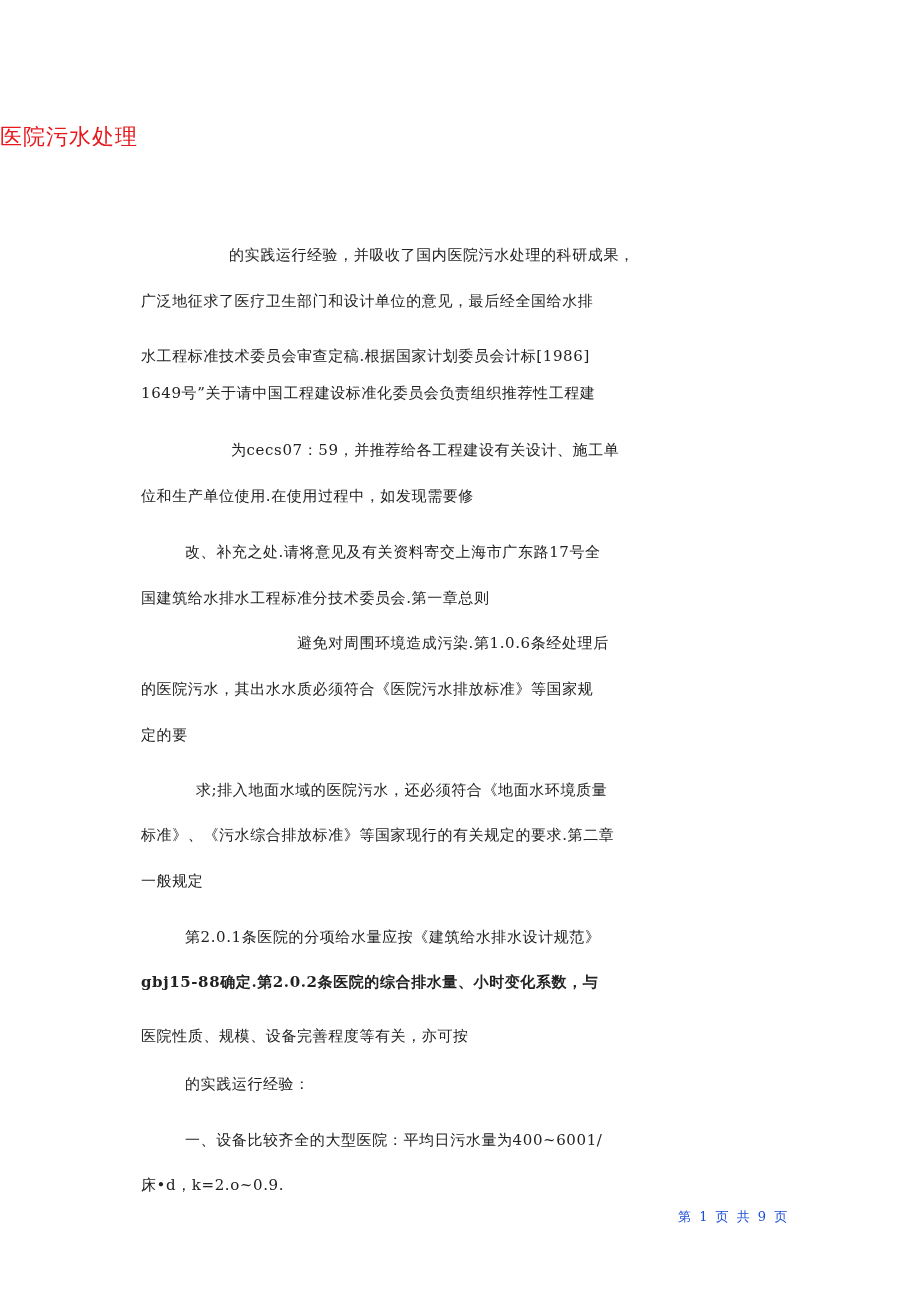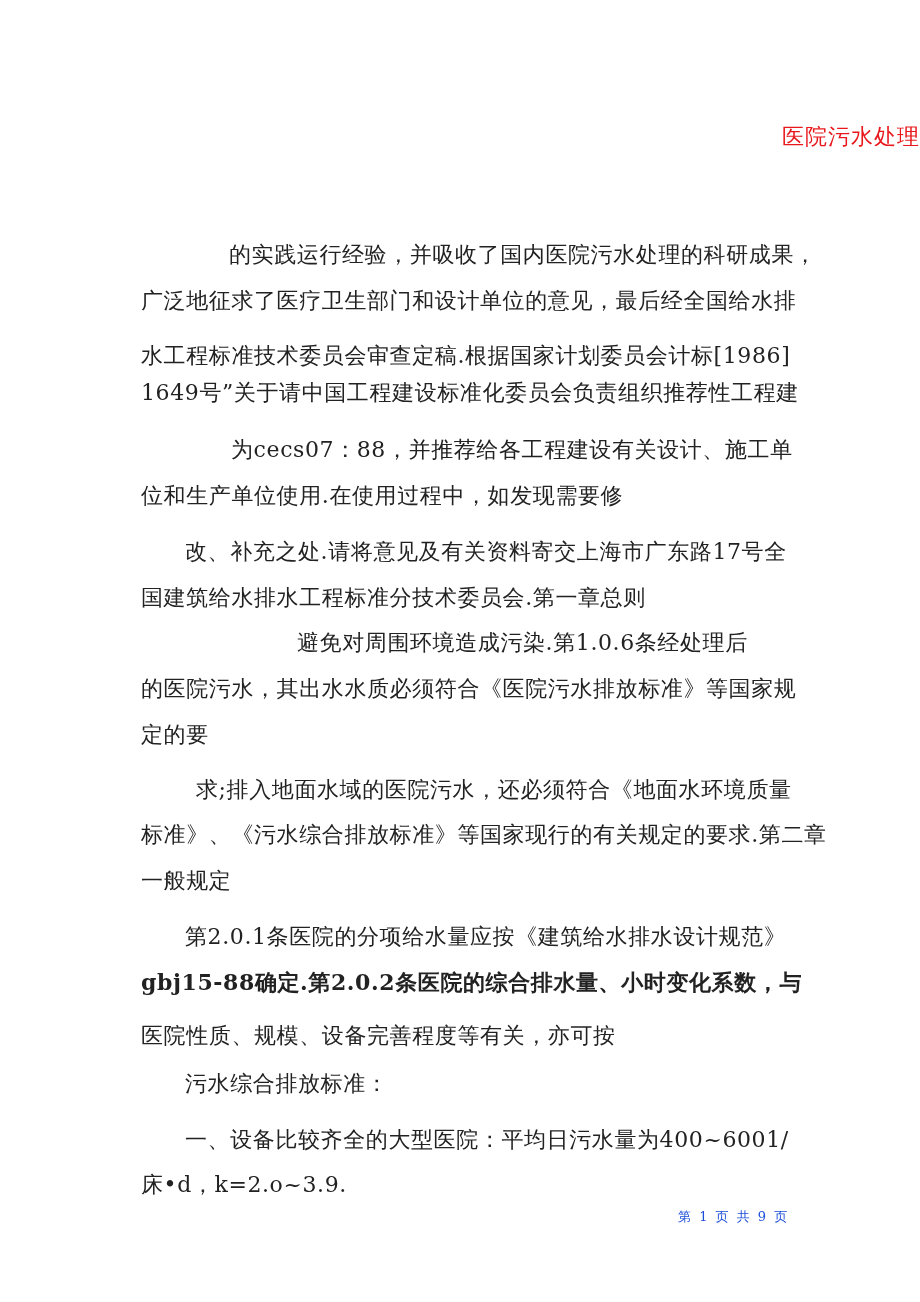--- a/index.html
+++ b/index.html
@@ -1,43 +1,43 @@
 <!DOCTYPE html>
 <html><head>
   <meta charset="utf-8">
   <style>
     html, body { margin: 0; padding: 0; background: #ffffff; }
     body { width: 920px; height: 1302px; position: relative; overflow: hidden;
            font-family: "DejaVu Serif", "Liberation Serif", serif; color: #222; }
-    .title { position: absolute; top: 122px; left: 0; width: 920px; text-align: right;
+    .title { position: absolute; top: 122px; left: 0; width: 920px; text-align: left;
              font-size: 22px; color: #e8181c; font-family: Liberation Sans, sans-serif; letter-spacing: 1px; }
-    .line { position: absolute; left: 141px; font-size: 22px; white-space: nowrap; line-height: 26px; letter-spacing: 0.6px; }
+    .line { position: absolute; left: 141px; font-size: 15px; white-space: nowrap; line-height: 26px; letter-spacing: 0.6px; }
     .footer { position: absolute; top: 1208px; left: 678px; font-size: 13px; color: #1d4ed8; letter-spacing: 2px; }
   </style>
 </head>
 <body>
 
 <div class="title">医院污水处理</div>
 
 <div>
   <div class="line" style="top:242px;left:229px;">的实践运行经验，并吸收了国内医院污水处理的科研成果，</div>
   <div class="line" style="top:288px;">广泛地征求了医疗卫生部门和设计单位的意见，最后经全国给水排</div>
   <div class="line" style="top:343px;">水工程标准技术委员会审查定稿.根据国家计划委员会计标[1986]</div>
   <div class="line" style="top:380px;">1649号”关于请中国工程建设标准化委员会负责组织推荐性工程建</div>
-  <div class="line" style="top:437px;left:231px;">为cecs07：88，并推荐给各工程建设有关设计、施工单</div>
+  <div class="line" style="top:437px;left:231px;">为cecs07：59，并推荐给各工程建设有关设计、施工单</div>
   <div class="line" style="top:483px;">位和生产单位使用.在使用过程中，如发现需要修</div>
   <div class="line" style="top:539px;left:185px;">改、补充之处.请将意见及有关资料寄交上海市广东路17号全</div>
   <div class="line" style="top:585px;">国建筑给水排水工程标准分技术委员会.第一章总则</div>
   <div class="line" style="top:630px;left:297px;">避免对周围环境造成污染.第1.0.6条经处理后</div>
   <div class="line" style="top:676px;">的医院污水，其出水水质必须符合《医院污水排放标准》等国家规</div>
   <div class="line" style="top:722px;">定的要</div>
   <div class="line" style="top:777px;left:196px;">求;排入地面水域的医院污水，还必须符合《地面水环境质量</div>
   <div class="line" style="top:822px;">标准》、《污水综合排放标准》等国家现行的有关规定的要求.第二章</div>
   <div class="line" style="top:868px;">一般规定</div>
   <div class="line" style="top:924px;left:185px;">第2.0.1条医院的分项给水量应按《建筑给水排水设计规范》</div>
   <div class="line" style="top:969px;font-weight:bold;">gbj15-88确定.第2.0.2条医院的综合排水量、小时变化系数，与</div>
   <div class="line" style="top:1023px;">医院性质、规模、设备完善程度等有关，亦可按</div>
-  <div class="line" style="top:1071px;left:185px;">污水综合排放标准：</div>
+  <div class="line" style="top:1071px;left:185px;">的实践运行经验：</div>
   <div class="line" style="top:1127px;left:185px;">一、设备比较齐全的大型医院：平均日污水量为400~6001/</div>
-  <div class="line" style="top:1172px;">床•d，k=2.o~3.9.</div>
+  <div class="line" style="top:1172px;">床•d，k=2.o~0.9.</div>
 </div>
 
 <div class="footer">第 1 页 共 9 页</div>
 
 </body></html>

